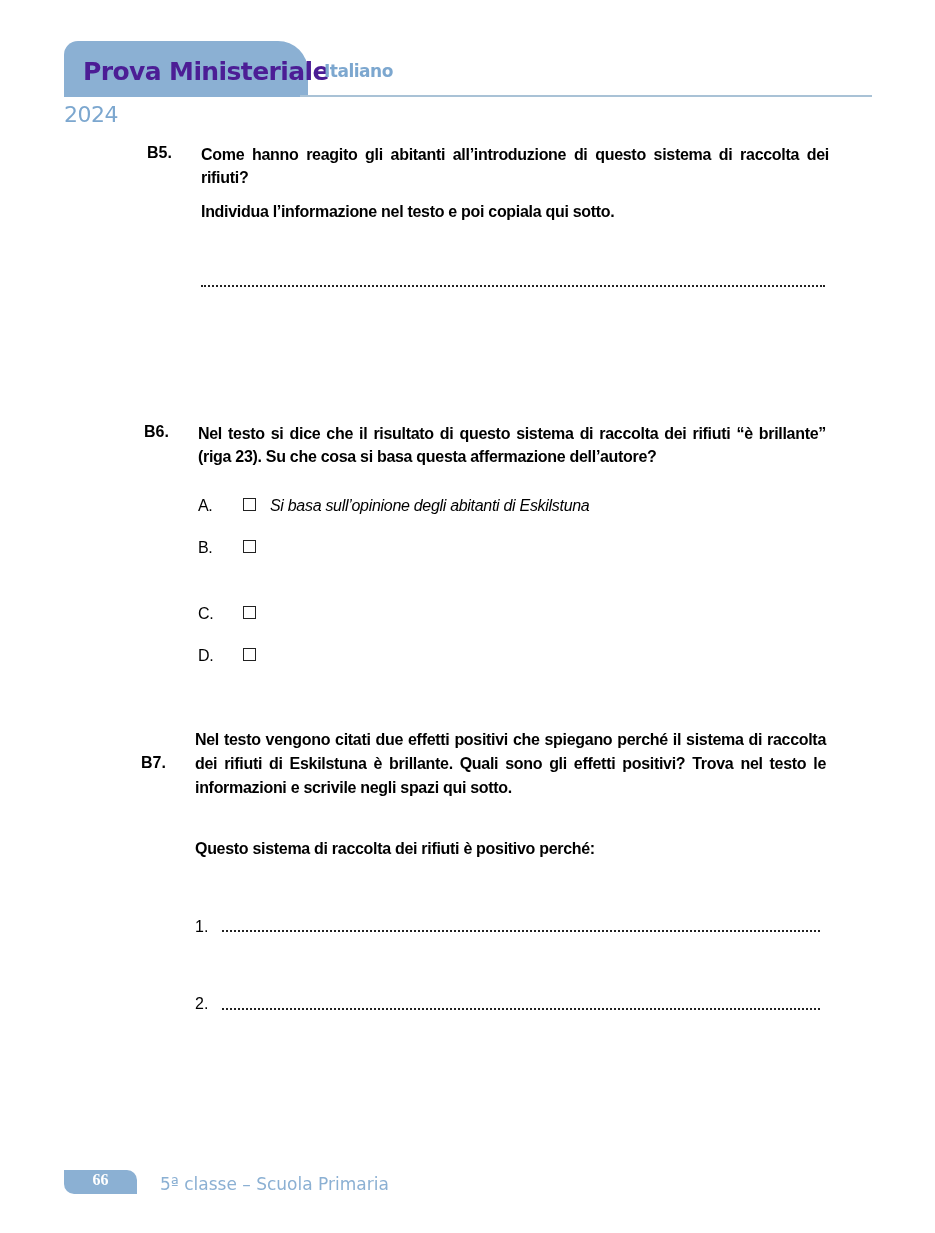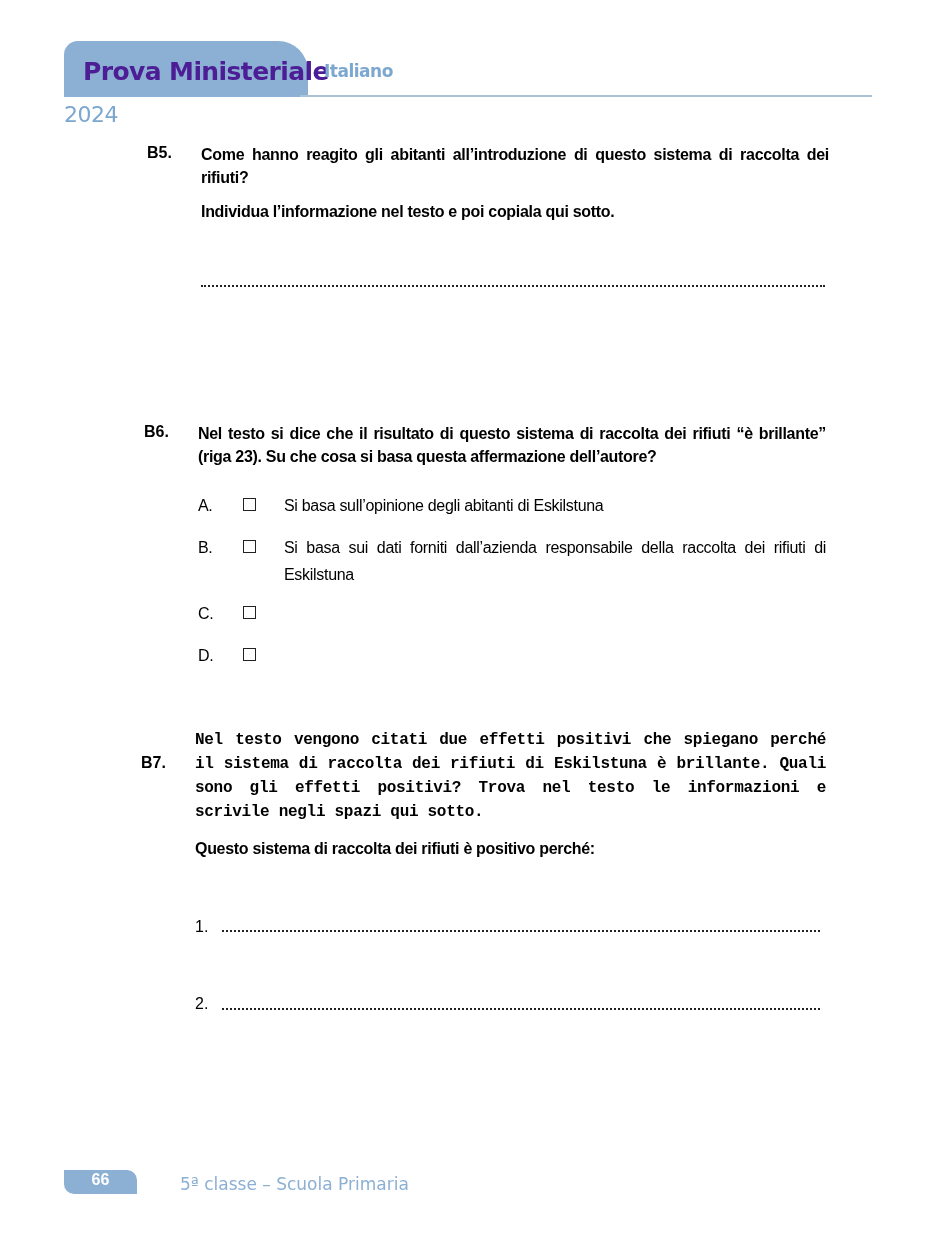--- a/index.html
+++ b/index.html
@@ -115,24 +115,25 @@
       position: absolute;
       left: 45px;
       top: 6px;
       width: 13px;
       height: 13px;
       border: 1.5px solid #222;
       box-sizing: border-box;
     }
     .opt-text {
       position: absolute;
-      left: 86px;
+      left: 72px;
       top: 0;
       width: 542px;
       text-align: justify;
+      font-style: italic;
     }
     .ans-num {
       position: absolute;
       font-size: 16px;
     }
 
     
     .ftr-page {
       position: absolute;
       left: 64px;
@@ -142,27 +143,27 @@
       background: #8bb0d3;
       border-radius: 0 10px 0 10px;
     }
     .ftr-page-num {
       position: absolute;
       left: 0;
       top: 1px;
       width: 73px;
       text-align: center;
       color: #ffffff;
-      font-family: Liberation Sans, sans-serif;
+      font-family: Liberation Serif, serif;
       font-weight: bold;
       font-size: 16px;
     }
     .ftr-label {
       position: absolute;
-      left: 180px;
+      left: 160px;
       top: 1174px;
       color: #8bb0d3;
       font-family: "DejaVu Sans", sans-serif;
       font-size: 17px;
       white-space: nowrap;
     }
   </style>
 </head>
 <body>
 
@@ -185,35 +186,34 @@
   <div class="q-text" style="left:198px; top:422px; width:628px;">Nel testo si dice che il risultato di questo sistema di raccolta dei rifiuti “è brillante” (riga 23). Su che cosa si basa questa affermazione dell’autore?</div>
 
   <div class="opt" style="left:198px; top:492px; width:630px; height:27px;">
     <span class="opt-letter">A.</span>
     <span class="opt-box"></span>
     <span class="opt-text">Si basa sull’opinione degli abitanti di Eskilstuna</span>
   </div>
   <div class="opt" style="left:198px; top:534px; width:630px; height:54px;">
     <span class="opt-letter">B.</span>
     <span class="opt-box"></span>
-    <span class="opt-text">Si basa sui dati forniti dall’azienda responsabile della raccolta dei rifiuti di Eskilstuna</span>
   </div>
   <div class="opt" style="left:198px; top:600px; width:630px; height:27px;">
     <span class="opt-letter">C.</span>
     <span class="opt-box"></span>
   </div>
   <div class="opt" style="left:198px; top:642px; width:630px; height:54px;">
     <span class="opt-letter">D.</span>
     <span class="opt-box"></span>
   </div>
 </div>
 
 <div>
   <div class="q-num" style="left:141px; top:754px;">B7.</div>
-  <div class="q-text" style="left:195px; top:728px; width:631px; line-height:24px;font-family:Liberation Mono, monospace;">Nel testo vengono citati due effetti positivi che spiegano perché il sistema di raccolta dei rifiuti di Eskilstuna è brillante. Quali sono gli effetti positivi? Trova nel testo le informazioni e scrivile negli spazi qui sotto.</div>
+  <div class="q-text" style="left:195px; top:728px; width:631px; line-height:24px;">Nel testo vengono citati due effetti positivi che spiegano perché il sistema di raccolta dei rifiuti di Eskilstuna è brillante. Quali sono gli effetti positivi? Trova nel testo le informazioni e scrivile negli spazi qui sotto.</div>
   <div class="q-inst" style="left:195px; top:840px;text-align:center;">Questo sistema di raccolta dei rifiuti è positivo perché:</div>
 
   <div>
     <span class="ans-num" style="left:195px; top:918px;">1.</span>
     <div class="dots-line" style="left:222px; top:930px; width:598px;"></div>
   </div>
   <div>
     <span class="ans-num" style="left:195px; top:995px;">2.</span>
     <div class="dots-line" style="left:222px; top:1008px; width:598px;"></div>
   </div>

